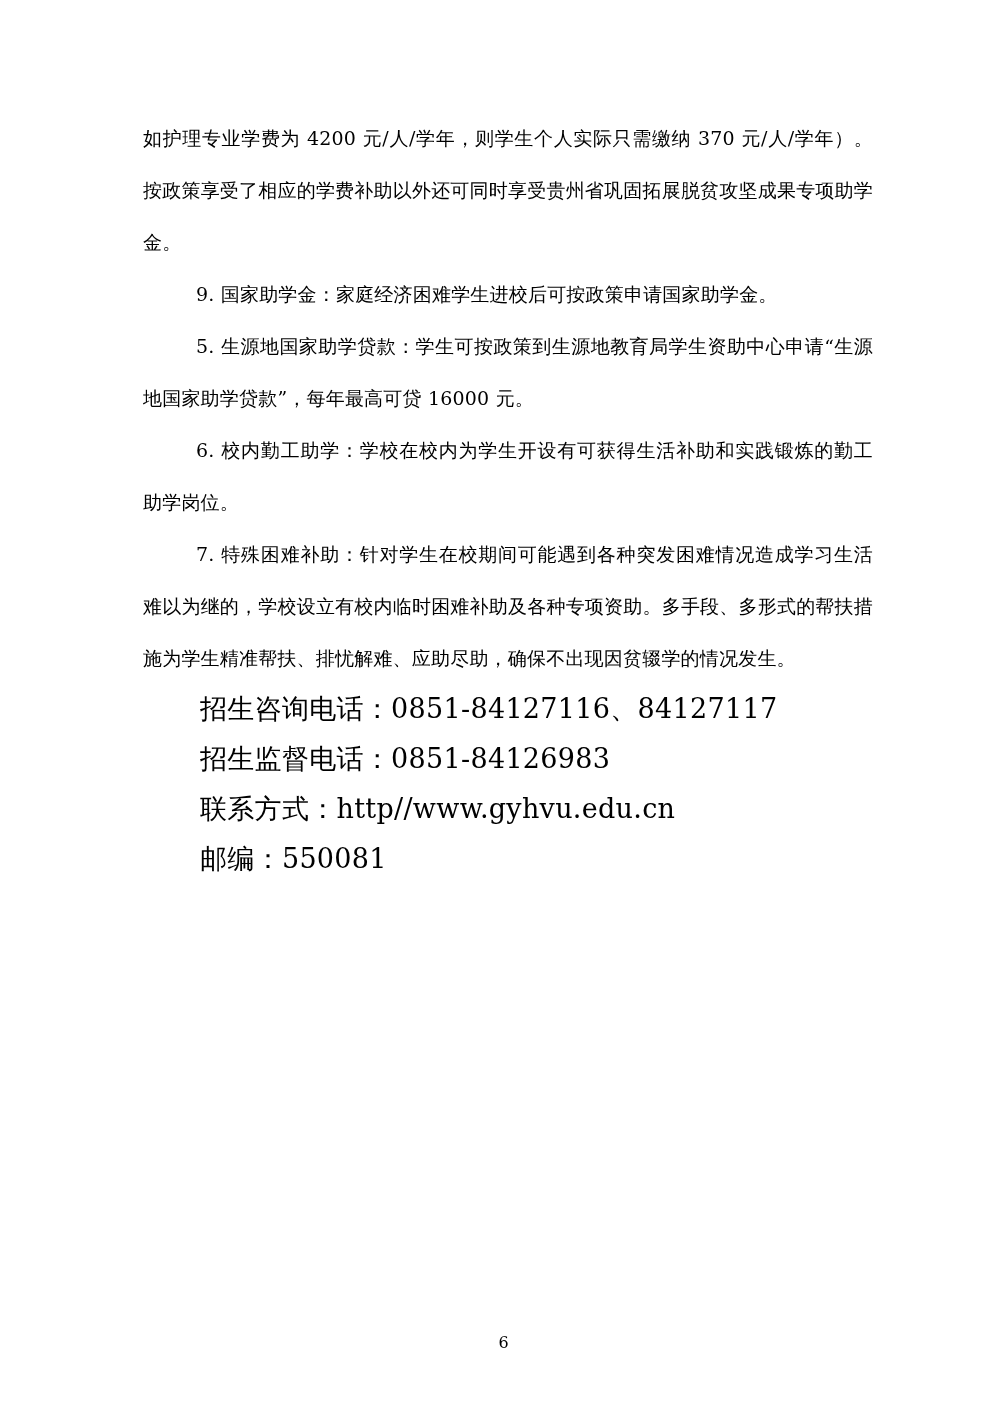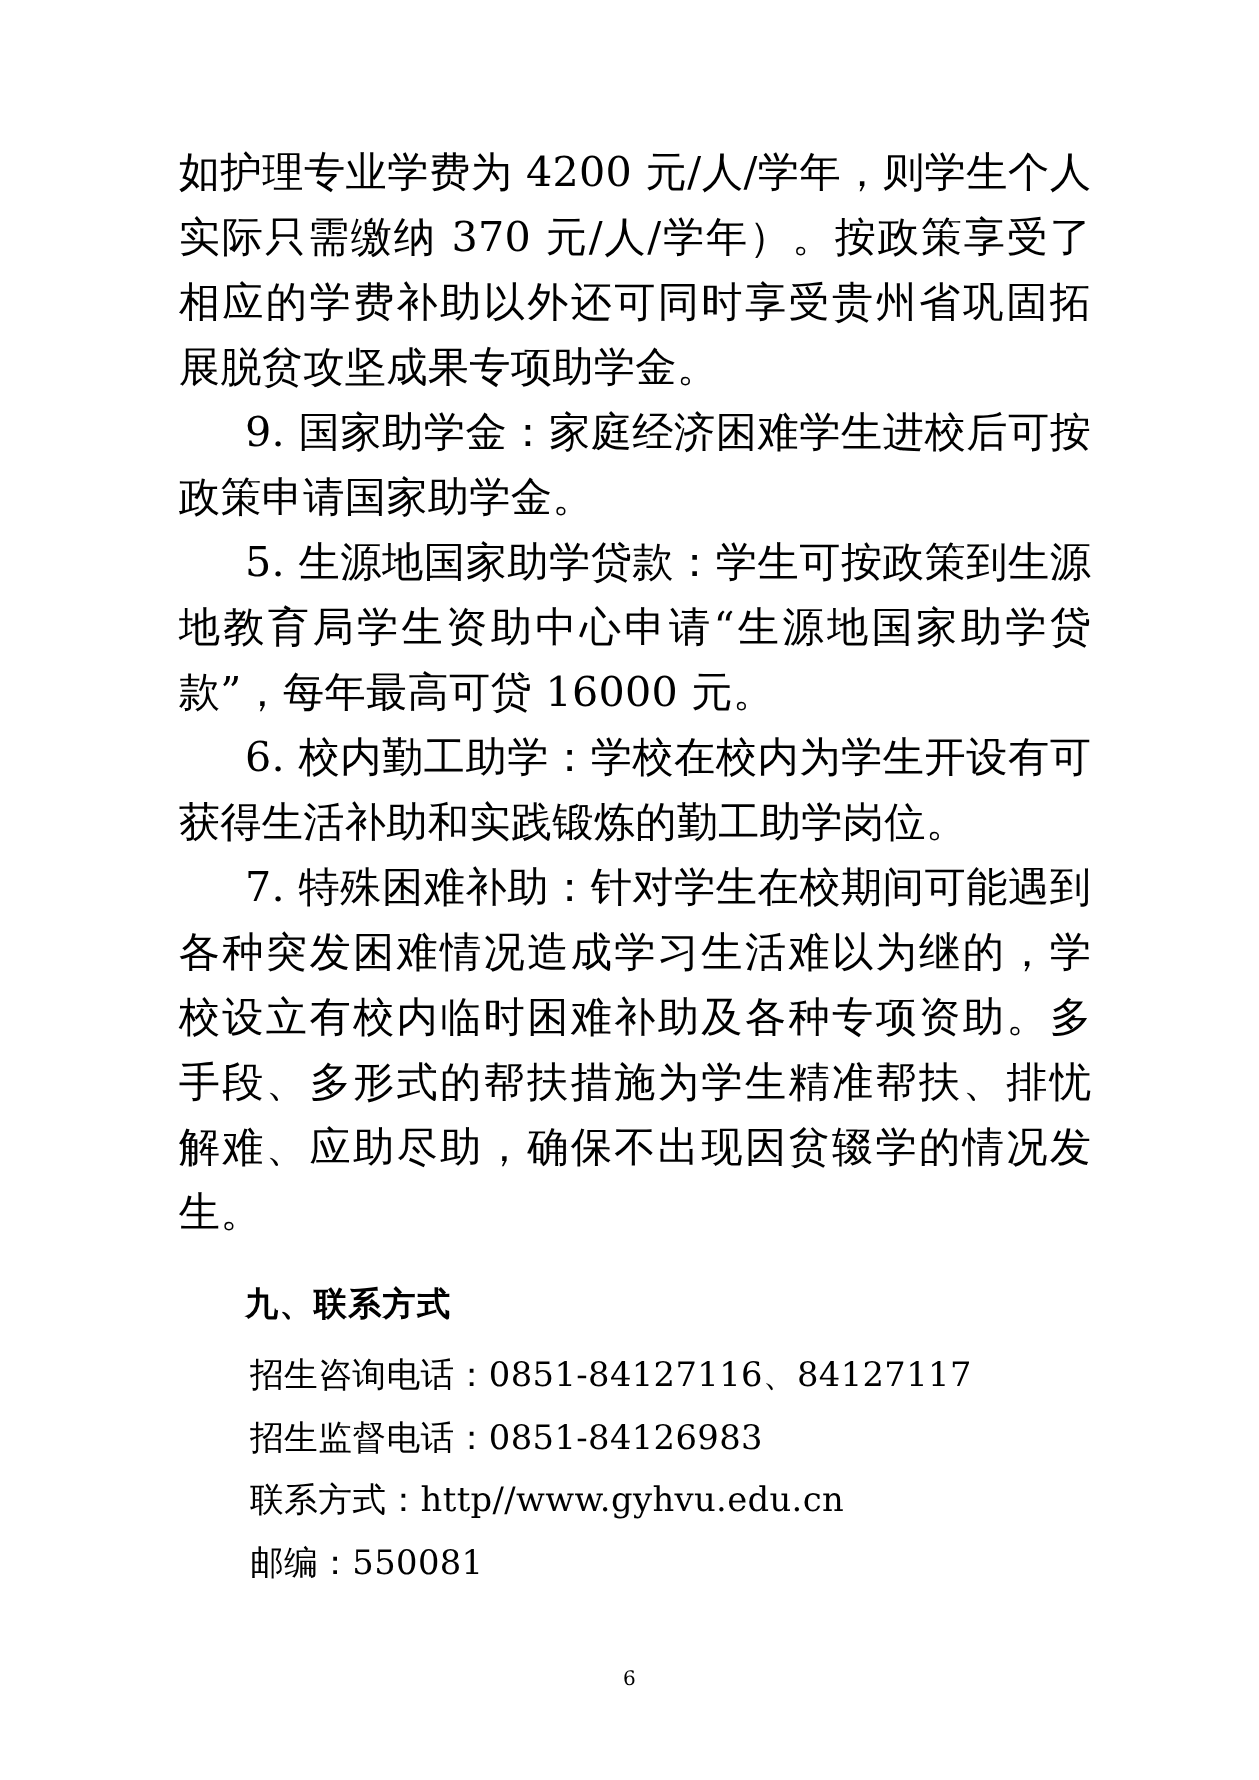--- a/index.html
+++ b/index.html
@@ -24,21 +24,21 @@
     overflow: hidden;
   }
   .content {
     position: absolute;
     left: 143px;
     top: 112px;
     width: 730px;
   }
   p.para {
     margin: 0 0 0 0;
-    font-size: 33px;
+    font-size: 19px;
     line-height: 52px;
     text-align: justify;
     text-justify: inter-ideograph;
     letter-spacing: 0.2px;
     font-family: "DejaVu Serif", "Liberation Serif", serif;
   }
   p.indent {
     text-indent: 53px;
   }
   h2.section {
@@ -78,21 +78,20 @@
     <p class="para">如护理专业学费为 4200 元/人/学年，则学生个人实际只需缴纳 370 元/人/学年）。按政策享受了相应的学费补助以外还可同时享受贵州省巩固拓展脱贫攻坚成果专项助学金。</p>
 
     <p class="para indent">9. 国家助学金：家庭经济困难学生进校后可按政策申请国家助学金。</p>
 
     <p class="para indent">5. 生源地国家助学贷款：学生可按政策到生源地教育局学生资助中心申请“生源地国家助学贷款”，每年最高可贷 16000 元。</p>
 
     <p class="para indent">6. 校内勤工助学：学校在校内为学生开设有可获得生活补助和实践锻炼的勤工助学岗位。</p>
 
     <p class="para indent">7. 特殊困难补助：针对学生在校期间可能遇到各种突发困难情况造成学习生活难以为继的，学校设立有校内临时困难补助及各种专项资助。多手段、多形式的帮扶措施为学生精准帮扶、排忧解难、应助尽助，确保不出现因贫辍学的情况发生。</p>
 
-    <h2 class="section">九、联系方式</h2>
 
     <p class="contact">招生咨询电话：0851-84127116、84127117</p>
     <p class="contact">招生监督电话：0851-84126983</p>
     <p class="contact">联系方式：http//www.gyhvu.edu.cn</p>
     <p class="contact">邮编：550081</p>
 
   </div>
 
   <div class="page-number">6</div>
 </div>

